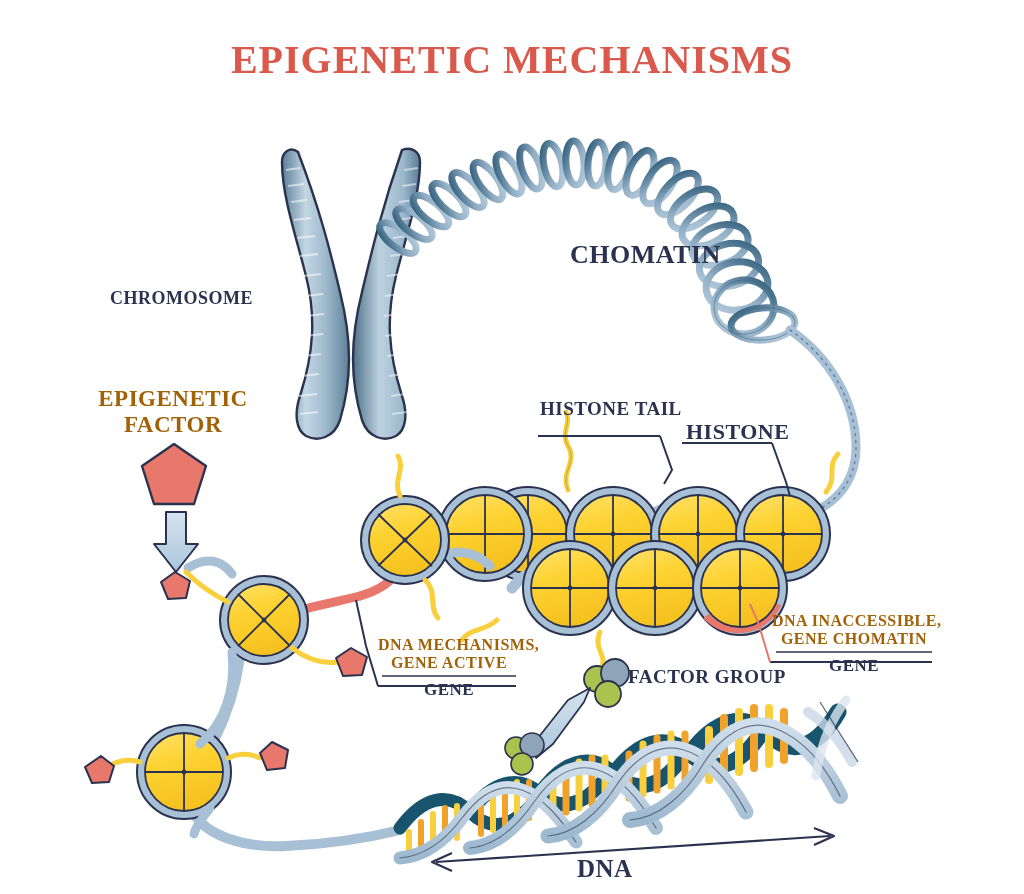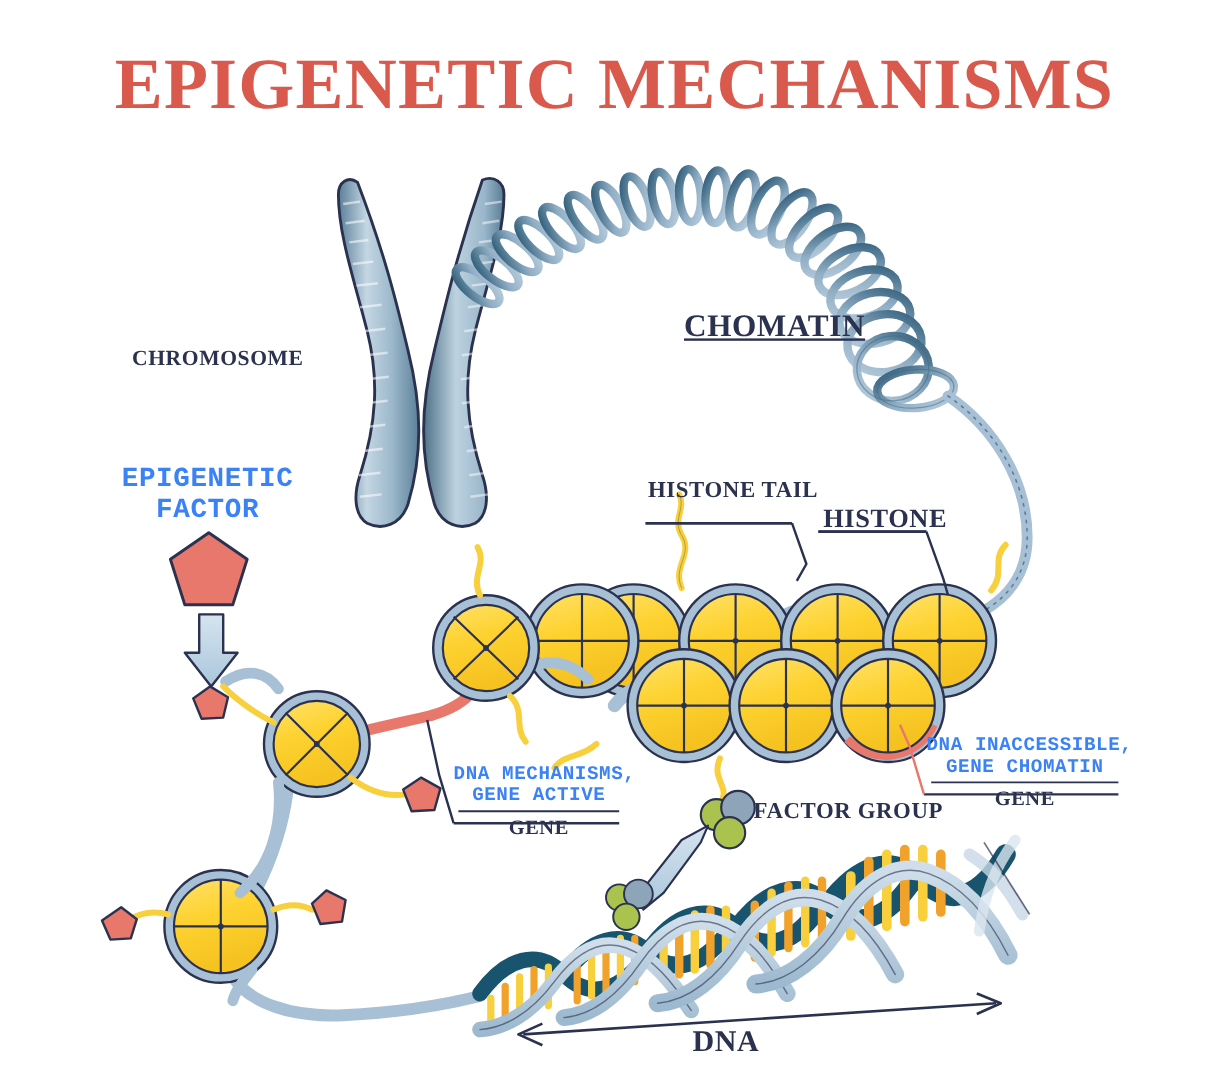--- a/index.html
+++ b/index.html
@@ -31,26 +31,26 @@
     line-height: 1.15;
   }
   #page-title {
     position: absolute;
     top: 36px;
     left: 0;
     width: 1024px;
     text-align: center;
     font-family: "Liberation Serif", "DejaVu Serif", serif;
     font-weight: bold;
-    font-size: 60px;
+    font-size: 40px;
     letter-spacing: 1px;
     color: #d9594c;
   }
   .navy { color: #2b3250; }
-  .red  { color: #3b82f6; font-family: Liberation Mono, monospace; }
+  .red  { color: #a16207; }
   .center { text-align: center; }
 </style>
 </head>
 <body>
 
 <div id="page">
 
   <div id="page-title">EPIGENETIC MECHANISMS</div>
 
   <svg id="diagram-svg" viewBox="0 0 1024 894" xmlns="http://www.w3.org/2000/svg">
@@ -399,21 +399,21 @@
     </g>
 
     <line x1="538" y1="436" x2="660" y2="436" stroke="#2b3250" stroke-width="2.2"></line>
     <line x1="682" y1="443" x2="772" y2="443" stroke="#2b3250" stroke-width="2.2"></line>
     <line x1="382" y1="676" x2="516" y2="676" stroke="#2b3250" stroke-width="1.6"></line>
     <line x1="776" y1="652" x2="932" y2="652" stroke="#2b3250" stroke-width="1.6"></line>
   </svg>
 
   <div class="lbl navy" style="left:110px; top:288px; font-size:18px;">CHROMOSOME</div>
 
-  <div class="lbl navy" style="left:570px; top:257px; font-size:26px;text-decoration:underline;">CHOMATIN</div>
+  <div class="lbl navy" style="left:570px; top:240px; font-size:26px;">CHOMATIN</div>
 
   <div class="lbl red center" style="left:78px; top:386px; width:190px; font-size:23px;">
     <div>EPIGENETIC</div>
     <div>FACTOR</div>
   </div>
 
   <div class="lbl navy" style="left:540px; top:398px; font-size:19px;text-align:right;">HISTONE TAIL</div>
 
   <div class="lbl navy" style="left:686px; top:419px; font-size:22px;">HISTONE</div>
 

